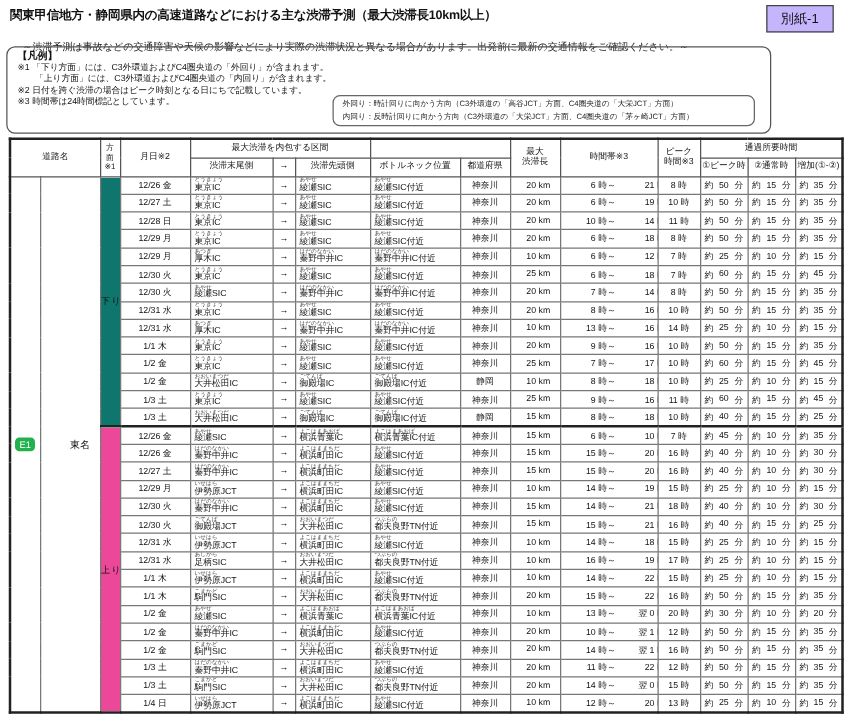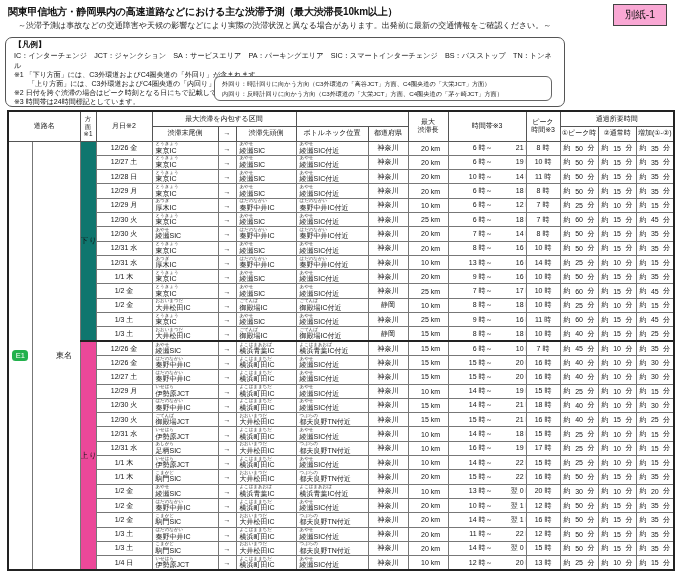--- a/index.html
+++ b/index.html
@@ -2,25 +2,25 @@
 <html><head>
 <meta charset="utf-8">
 <style>
   html,body{margin:0;padding:0;}
   body{
     width:680px;height:577px;overflow:hidden;position:relative;
     background:#ffffff;color:#111;
     font-family:"Liberation Sans","DejaVu Sans",sans-serif;
   }
   .page-title{position:absolute;left:8px;top:5px;font-size:10px;font-weight:bold;letter-spacing:-0.2px;}
-  .page-subtitle{position:absolute;left:18px;top:20px;font-size:8px;color:#222;}
-  .sheet-label{position:absolute;right:13px;top:4px;border:1.5px solid #444;padding:3px 11px;font-size:10.5px;background:#f9a8d4;}
+  .page-subtitle{position:absolute;left:18px;top:32px;font-size:8px;color:#222;}
+  .sheet-label{position:absolute;right:13px;top:4px;border:1.5px solid #444;padding:3px 11px;font-size:10.5px;background:#c4b5fd;}
 
   .legend-box{
-    position:absolute;left:5px;top:37px;width:560px;height:70px;box-sizing:border-box;
+    position:absolute;left:5px;top:37px;width:612px;height:70px;box-sizing:border-box;
     border:1.2px solid #555;border-radius:7px;padding:2px 8px;font-size:7.2px;line-height:1.3;
   }
   .legend-heading{font-size:8px;font-weight:bold;}
   .legend-abbr{font-size:7.2px;margin-top:1px;}
   .legend-shade-line{margin-top:1px;}
   .swatch{display:inline-block;width:9px;height:9px;background:#ececec;border:1px dotted #999;vertical-align:-2px;margin:0 1px 0 2px;}
   .legend-notes{margin-top:1px;}
   .note-line{font-size:7px;line-height:1.28;}
   .dir-def-box{
     position:absolute;right:12px;bottom:5px;width:338px;box-sizing:border-box;
@@ -64,21 +64,20 @@
 </style>
 </head>
 <body>
 
 <div class="page-title">関東甲信地方・静岡県内の高速道路などにおける主な渋滞予測（最大渋滞長10km以上）</div>
 <div class="page-subtitle">～渋滞予測は事故などの交通障害や天候の影響などにより実際の渋滞状況と異なる場合があります。出発前に最新の交通情報をご確認ください。～</div>
 <div class="sheet-label">別紙-1</div>
 
 <div class="legend-box">
   <div class="legend-heading">【凡例】</div>
-  <div class="legend-abbr">IC：インターチェンジ　JCT：ジャンクション　SA：サービスエリア　PA：パーキングエリア　SIC：スマートインターチェンジ　BS：バスストップ　TN：トンネル</div>
   <div class="legend-notes">
       <div class="note-line">※1 「下り方面」には、C3外環道およびC4圏央道の「外回り」が含まれます。</div>
       <div class="note-line">　　「上り方面」には、C3外環道およびC4圏央道の「内回り」が含まれます。</div>
       <div class="note-line">※2 日付を跨ぐ渋滞の場合はピーク時刻となる日にちで記載しています。</div>
       <div class="note-line">※3 時間帯は24時間標記としています。</div>
     </div>
   <div class="dir-def-box">
       <div>外回り：時計回りに向かう方向（C3外環道の「高谷JCT」方面、C4圏央道の「大栄JCT」方面）</div>
       <div>内回り：反時計回りに向かう方向（C3外環道の「大栄JCT」方面、C4圏央道の「茅ヶ崎JCT」方面）</div>
     </div>

